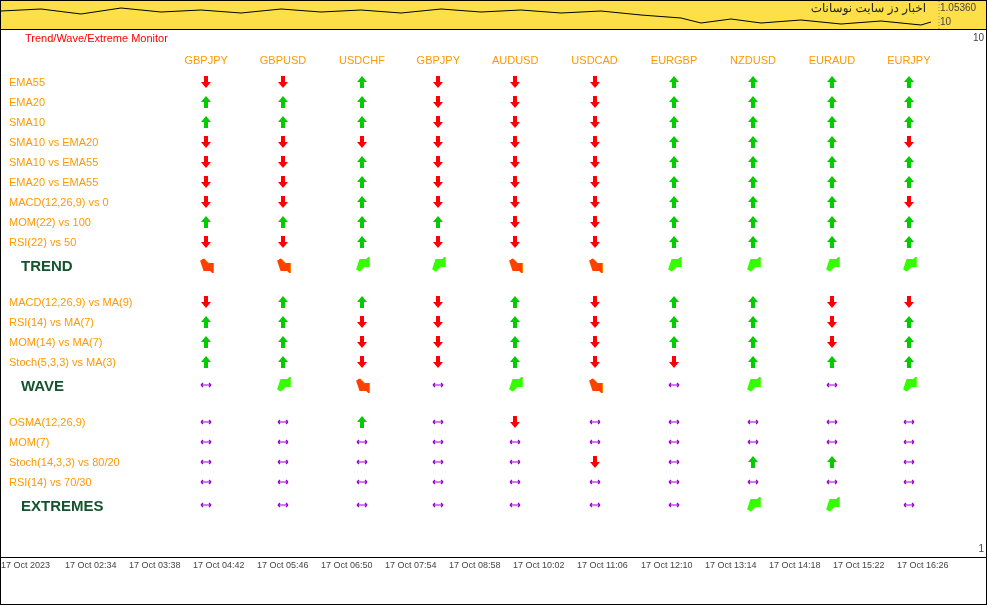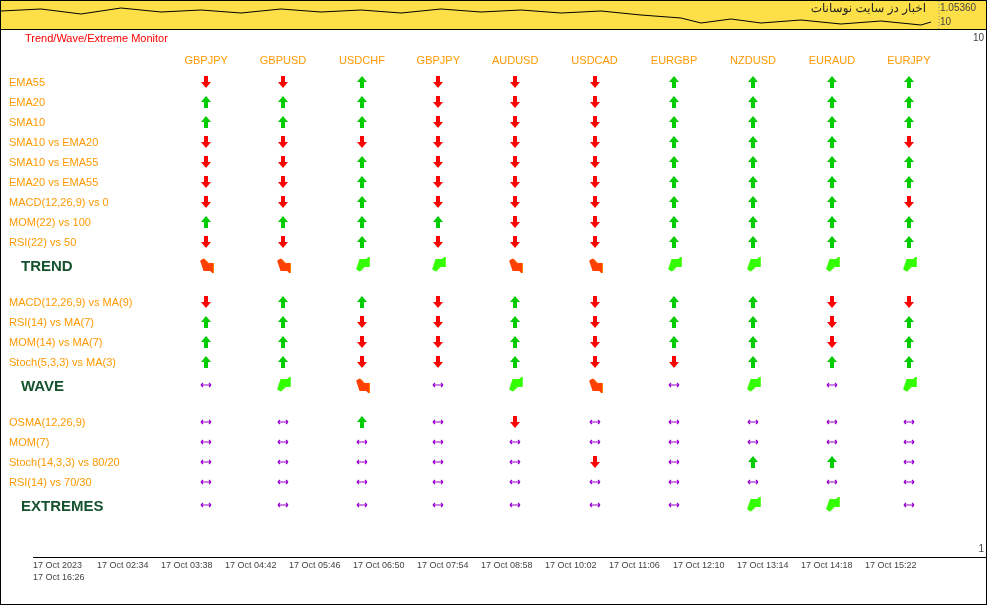--- a/index.html
+++ b/index.html
@@ -13,21 +13,21 @@
   .grid{position:absolute;top:18px;left:0;right:40px;}
   table{border-collapse:collapse;width:100%;}
   td,th{padding:0;height:20px;text-align:center;vertical-align:middle;font-weight:normal;}
   th{color:#ff9900;font-size:11px;height:24px;}
   td.lbl{text-align:left;padding-left:8px;color:#ff9900;font-size:11px;width:160px;}
   td.biglbl{text-align:left;padding-left:20px;color:#14532d;font-weight:bold;font-size:15px;height:26px;}
   tr.gap td{height:14px;}
   .rightscale{position:absolute;right:2px;color:#444;font-size:10px;}
   .rightscale.top{top:2px;}
   .rightscale.bot{bottom:22px;}
-  .bottomstrip{position:absolute;bottom:0;left:0;right:0;height:18px;border-top:1px solid #000;background:#fff;margin-left:32px;}
+  .bottomstrip{position:absolute;bottom:0;left:0;right:0;height:18px;border-top:1px solid #000;background:#fff;}
   .bottomstrip span{display:inline-block;width:64px;font-size:9px;color:#444;text-align:left;}
   
   svg.arrow{width:16px;height:16px;vertical-align:middle;}
   .up-g{fill:#00cc00;}
   .dn-r{fill:#ff0000;}
   .flat{fill:none;stroke:#9900cc;stroke-width:1.2;}
   .diag-r{fill:#ff4000;filter:drop-shadow(1px 0 0 #ff8000);}
   .diag-g{fill:#33ff00;filter:drop-shadow(1px 0 0 #66ff33);}
 </style>
 </head>

